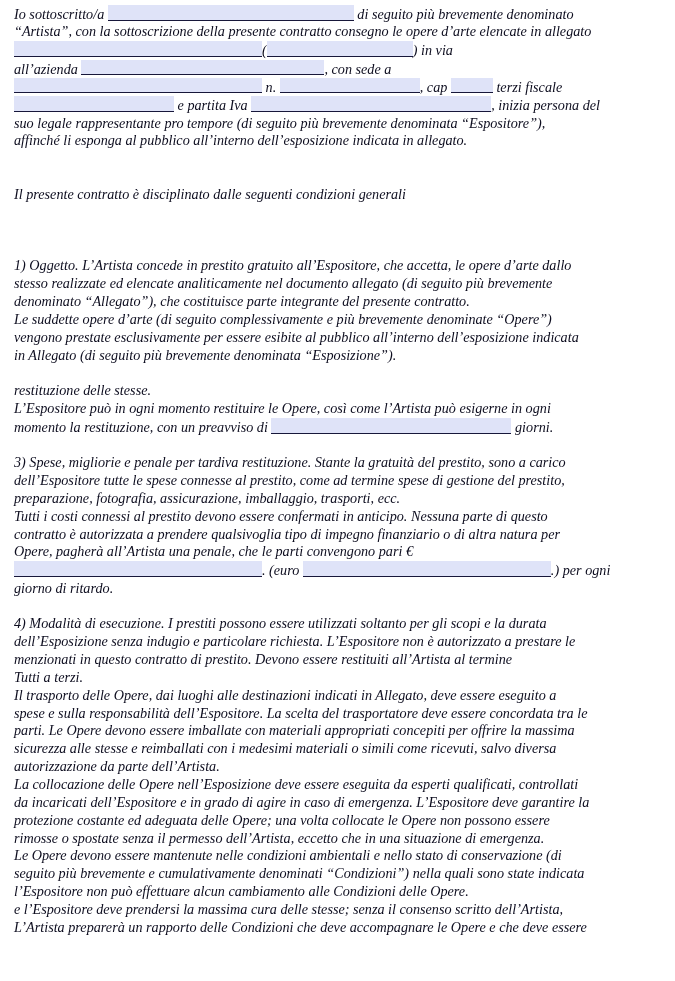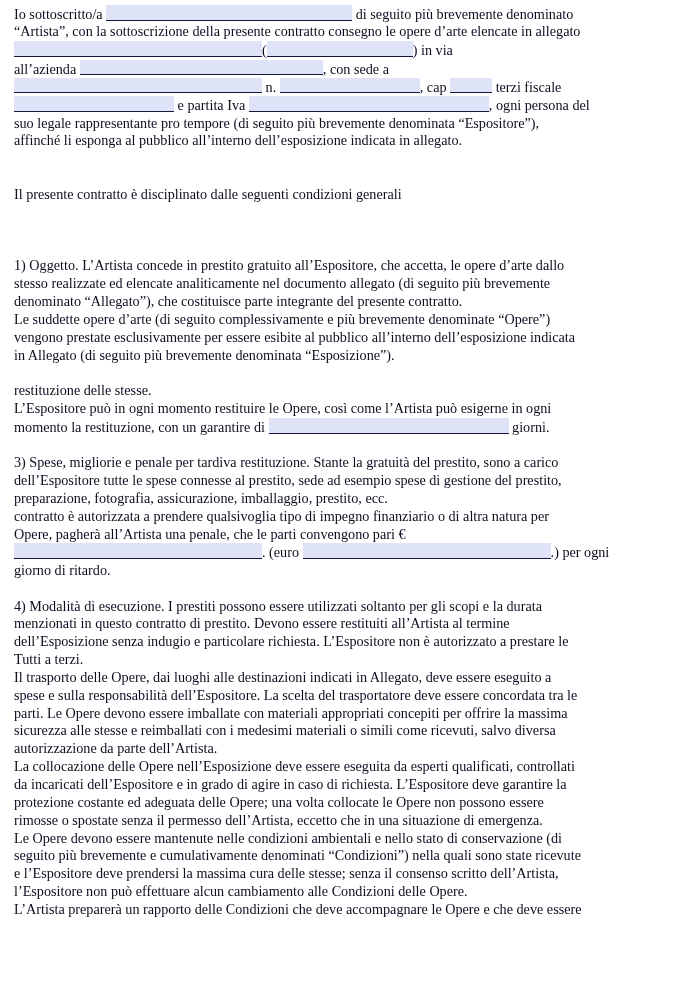--- a/index.html
+++ b/index.html
@@ -15,20 +15,21 @@
     font-family: "Liberation Serif", "DejaVu Serif", serif;
     color: #0d0d1f;
   }
   .page {
     position: relative;
     width: 583px;
     height: 981px;
     background: #ffffff;
     padding: 0;
     box-sizing: border-box;
+    font-style: italic;
   }
   .doc-body {
     position: absolute;
     left: 14px;
     top: 5px;
     width: 648px;
   }
   p.para {
     margin: 0;
     padding: 0;
@@ -62,21 +63,21 @@
       <p class="para line"><span>Io sottoscritto/a</span> <span class="blank" style="width:246px"></span> <span>di seguito più brevemente denominato</span></p>
 
       <p class="para line">“Artista”, con la sottoscrizione della presente contratto consegno le opere d’arte elencate in allegato</p>
 
       <p class="para line"><span class="blank" style="width:248px"></span><span>(</span><span class="blank" style="width:146px"></span><span>) in via</span></p>
 
       <p class="para line"><span>all’azienda</span> <span class="blank" style="width:243px"></span><span>, con sede a</span></p>
 
       <p class="para line"><span class="blank" style="width:248px"></span> <span>n.</span> <span class="blank" style="width:140px"></span><span>, cap</span> <span class="blank" style="width:42px"></span> <span>terzi fiscale</span></p>
 
-      <p class="para line"><span class="blank" style="width:160px"></span> <span>e partita Iva</span> <span class="blank" style="width:240px"></span><span>, ogni persona del</span></p>
+      <p class="para line"><span class="blank" style="width:160px"></span> <span>e partita Iva</span> <span class="blank" style="width:240px"></span><span>, inizia persona del</span></p>
 
       <p class="para line">suo legale rappresentante pro tempore (di seguito più brevemente denominata “Espositore”),</p>
       <p class="para line">affinché li esponga al pubblico all’interno dell’esposizione indicata in allegato.</p>
     </div>
 
     <div class="spacer-md"></div>
 
     <p class="para line">Il presente contratto è disciplinato dalle seguenti condizioni generali</p>
 
     <div class="spacer-md"></div>
@@ -89,52 +90,53 @@
       <p class="para line">Le suddette opere d’arte (di seguito complessivamente e più brevemente denominate “Opere”)</p>
       <p class="para line">vengono prestate esclusivamente per essere esibite al pubblico all’interno dell’esposizione indicata</p>
       <p class="para line">in Allegato (di seguito più brevemente denominata “Esposizione”).</p>
     </div>
 
     <div class="spacer-sm"></div>
 
     <div>
       <p class="para line">restituzione delle stesse.</p>
       <p class="para line">L’Espositore può in ogni momento restituire le Opere, così come l’Artista può esigerne in ogni</p>
-      <p class="para line"><span>momento la restituzione, con un garantire di</span> <span class="blank" style="width:240px"></span> <span>giorni.</span></p>
+      <p class="para line"><span>momento la restituzione, con un preavviso di</span> <span class="blank" style="width:240px"></span> <span>giorni.</span></p>
     </div>
 
     <div class="spacer-sm"></div>
 
     <div>
       <p class="para line">3) Spese, migliorie e penale per tardiva restituzione. Stante la gratuità del prestito, sono a carico</p>
-      <p class="para line">dell’Espositore tutte le spese connesse al prestito, sede ad esempio spese di gestione del prestito,</p>
-      <p class="para line">preparazione, fotografia, assicurazione, imballaggio, prestito, ecc.</p>
+      <p class="para line">dell’Espositore tutte le spese connesse al prestito, come ad termine spese di gestione del prestito,</p>
+      <p class="para line">preparazione, fotografia, assicurazione, imballaggio, trasporti, ecc.</p>
+      <p class="para line">Tutti i costi connessi al prestito devono essere confermati in anticipo. Nessuna parte di questo</p>
       <p class="para line">contratto è autorizzata a prendere qualsivoglia tipo di impegno finanziario o di altra natura per</p>
       <p class="para line">Opere, pagherà all’Artista una penale, che le parti convengono pari €</p>
       <p class="para line"><span class="blank" style="width:248px"></span><span>. (euro</span> <span class="blank" style="width:248px"></span><span>.) per ogni</span></p>
       <p class="para line">giorno di ritardo.</p>
     </div>
 
     <div class="spacer-sm"></div>
 
     <div>
       <p class="para line">4) Modalità di esecuzione. I prestiti possono essere utilizzati soltanto per gli scopi e la durata</p>
+      <p class="para line">dell’Esposizione senza indugio e particolare richiesta. L’Espositore non è autorizzato a prestare le</p>
       <p class="para line">menzionati in questo contratto di prestito. Devono essere restituiti all’Artista al termine</p>
-      <p class="para line">dell’Esposizione senza indugio e particolare richiesta. L’Espositore non è autorizzato a prestare le</p>
       <p class="para line">Tutti a terzi.</p>
       <p class="para line">Il trasporto delle Opere, dai luoghi alle destinazioni indicati in Allegato, deve essere eseguito a</p>
       <p class="para line">spese e sulla responsabilità dell’Espositore. La scelta del trasportatore deve essere concordata tra le</p>
       <p class="para line">parti. Le Opere devono essere imballate con materiali appropriati concepiti per offrire la massima</p>
       <p class="para line">sicurezza alle stesse e reimballati con i medesimi materiali o simili come ricevuti, salvo diversa</p>
       <p class="para line">autorizzazione da parte dell’Artista.</p>
       <p class="para line">La collocazione delle Opere nell’Esposizione deve essere eseguita da esperti qualificati, controllati</p>
-      <p class="para line">da incaricati dell’Espositore e in grado di agire in caso di richiesta. L’Espositore deve garantire la</p>
+      <p class="para line">da incaricati dell’Espositore e in grado di agire in caso di emergenza. L’Espositore deve garantire la</p>
       <p class="para line">protezione costante ed adeguata delle Opere; una volta collocate le Opere non possono essere</p>
       <p class="para line">rimosse o spostate senza il permesso dell’Artista, eccetto che in una situazione di emergenza.</p>
       <p class="para line">Le Opere devono essere mantenute nelle condizioni ambientali e nello stato di conservazione (di</p>
-      <p class="para line">seguito più brevemente e cumulativamente denominati “Condizioni”) nella quali sono state ricevute</p>
+      <p class="para line">seguito più brevemente e cumulativamente denominati “Condizioni”) nella quali sono state indicata</p>
+      <p class="para line">l’Espositore non può effettuare alcun cambiamento alle Condizioni delle Opere.</p>
       <p class="para line">e l’Espositore deve prendersi la massima cura delle stesse; senza il consenso scritto dell’Artista,</p>
-      <p class="para line">l’Espositore non può effettuare alcun cambiamento alle Condizioni delle Opere.</p>
       <p class="para line">L’Artista preparerà un rapporto delle Condizioni che deve accompagnare le Opere e che deve essere</p>
     </div>
 
   </div>
 </div>
 
 </body></html>

